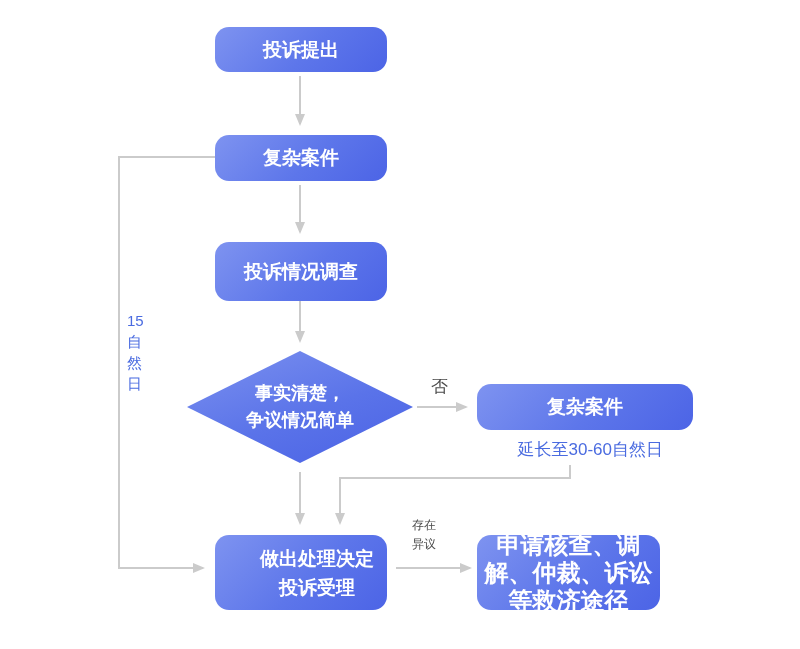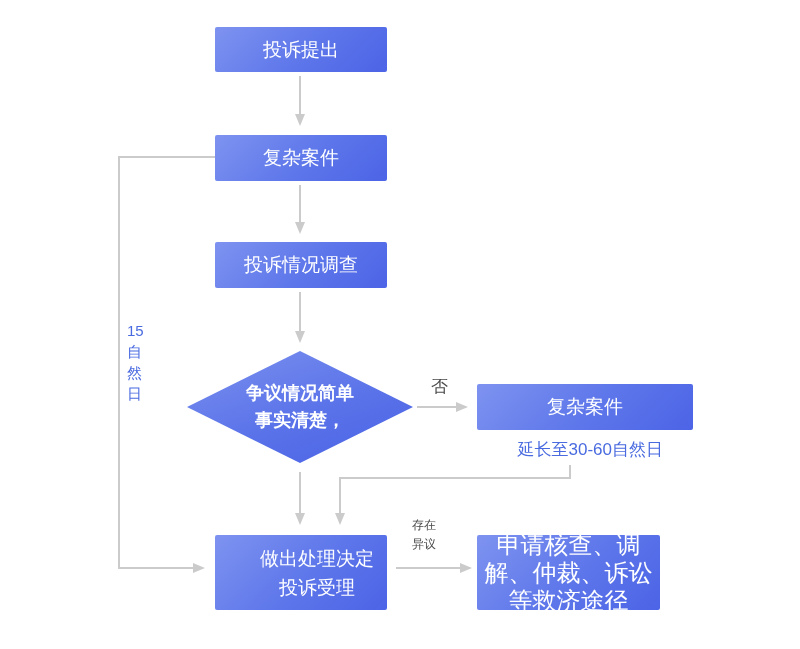--- a/index.html
+++ b/index.html
@@ -23,23 +23,23 @@
     height: 649px;
   }
   .node {
     position: absolute;
     background: linear-gradient(135deg, #7e93f0 0%, #5d76ea 55%, #4c64e6 100%);
     color: #ffffff;
     display: flex;
     align-items: center;
     justify-content: center;
     text-align: center;
-    font-weight: 400;
+    font-weight: 700;
     font-size: 19px;
-    border-radius: 2px;
+    border-radius: 14px;
     box-sizing: border-box;
   }
   .node .multiline { line-height: 29px; margin-left: 32px; }
   .diamond {
     position: absolute;
     left: 187px;
     top: 351px;
     width: 226px;
     height: 112px;
     background: linear-gradient(160deg, #7c91ef 0%, #5a73e9 55%, #4a62e5 100%);
@@ -60,21 +60,21 @@
     color: #4a4a4a;
     font-size: 17px;
     line-height: 20px;
   }
   .blue-label {
     position: absolute;
     color: #4a6be0;
   }
   .duration-label {
     left: 127px;
-    top: 320px;
+    top: 310px;
     font-size: 15px;
     line-height: 21px;
     text-align: left;
   }
   .duration-label span { display: block; }
   .extend-note {
     left: 477px;
     top: 438px;
     width: 186px;
     text-align: right;
@@ -108,28 +108,28 @@
   </svg>
 
   <div class="node" style="left:215px; top:27px; width:172px; height:45px;">
     <span>投诉提出</span>
   </div>
 
   <div class="node" style="left:215px; top:135px; width:172px; height:46px;">
     <span>复杂案件</span>
   </div>
 
-  <div class="node" style="left:215px; top:242px; width:172px; height:46px;">
+  <div class="node" style="left:215px; top:242px; width:172px; height:59px;">
     <span>投诉情况调查</span>
   </div>
 
   <div class="diamond">
     <div class="diamond-text">
+      <div>事实清楚，</div>
       <div>争议情况简单</div>
-      <div>事实清楚，</div>
     </div>
   </div>
 
   <div class="node" style="left:477px; top:384px; width:216px; height:46px;">
     <span>复杂案件</span>
   </div>
 
   <div class="blue-label extend-note">延长至30-60自然日</div>
 
   <div class="node" style="left:215px; top:535px; width:172px; height:75px;">

